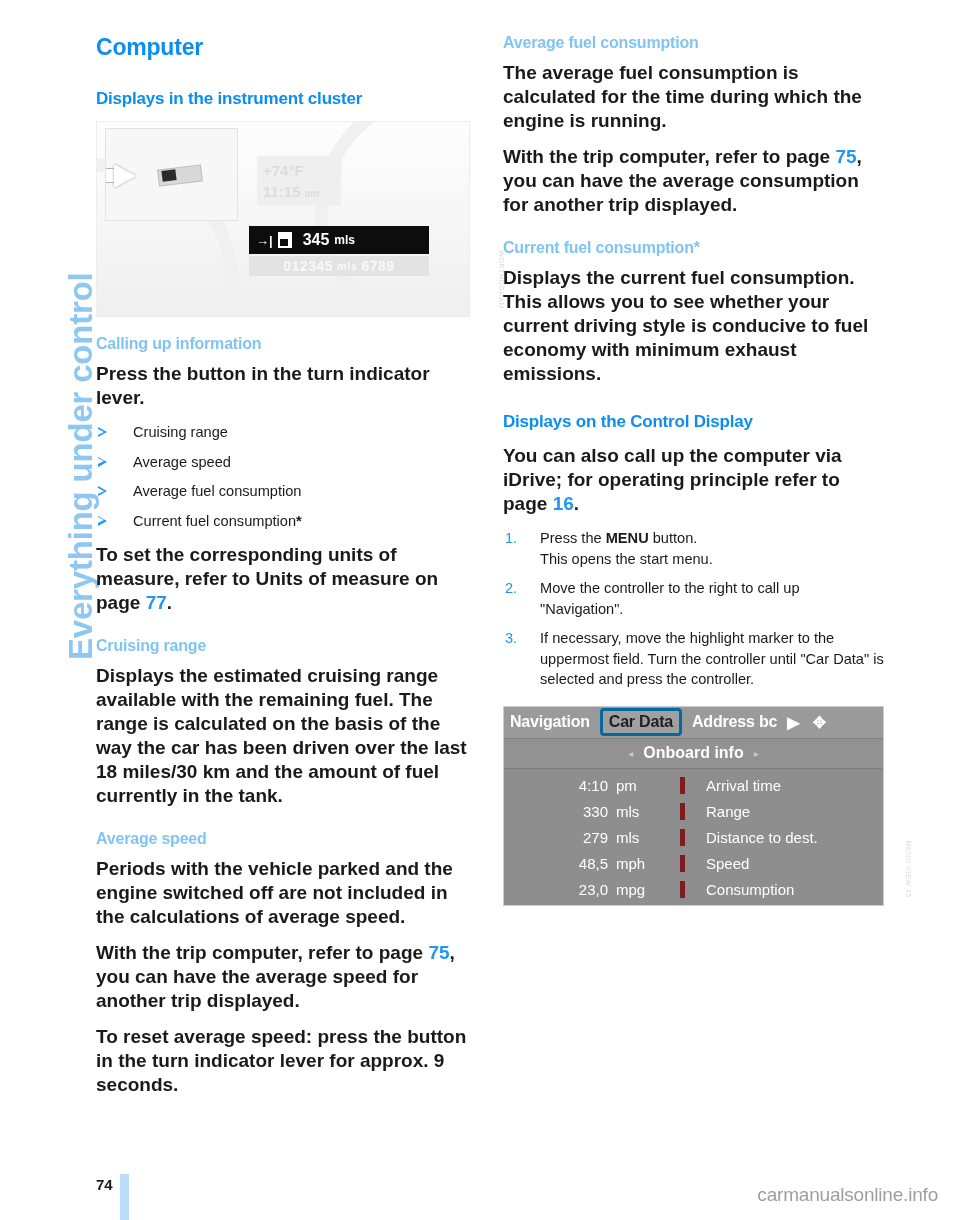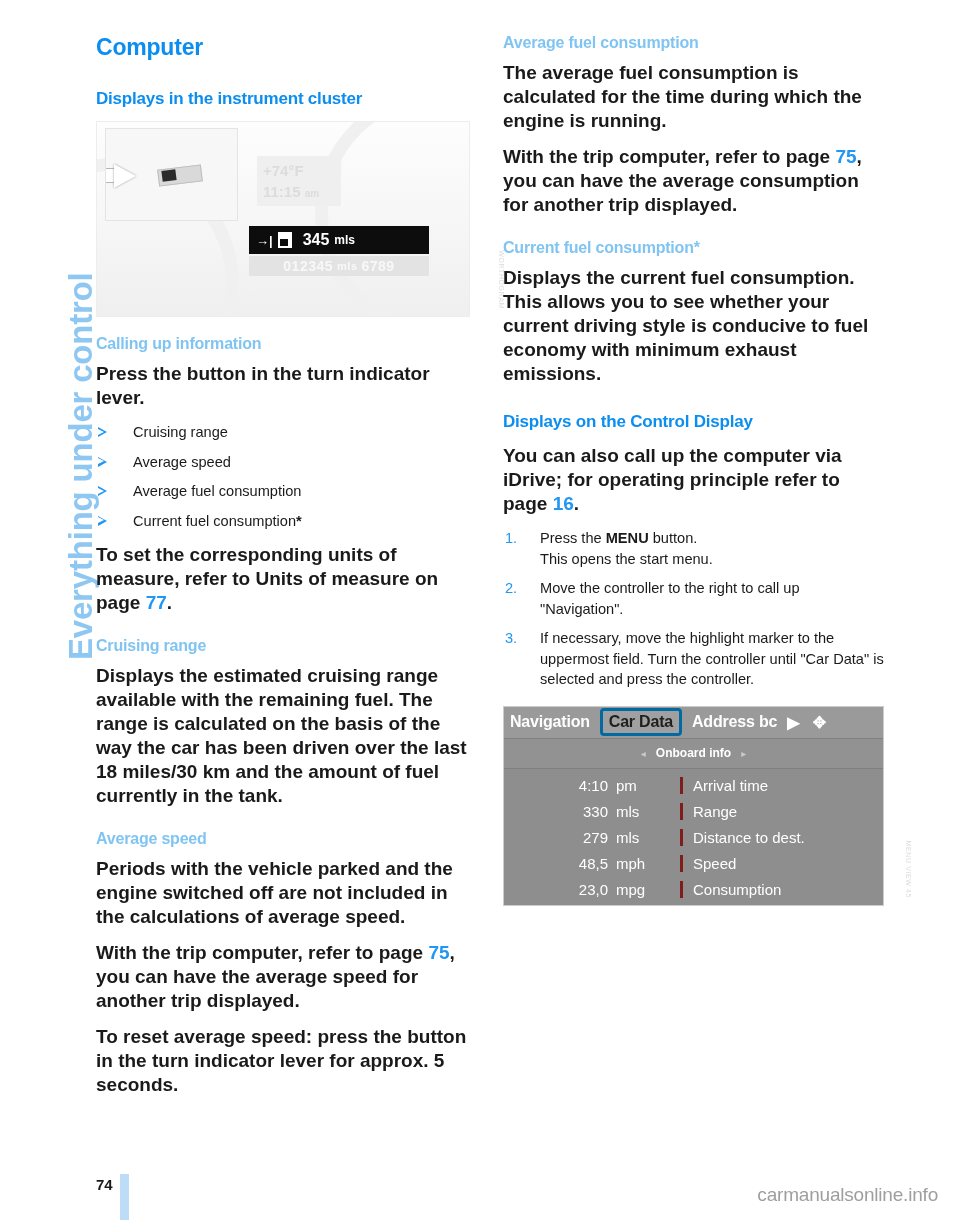--- a/index.html
+++ b/index.html
@@ -329,34 +329,34 @@
   }
   .cd-subbar {
     height: 30px;
     background: #929292;
     border-bottom: 1px solid #7f7f7f;
     display: flex;
     align-items: center;
     justify-content: center;
     gap: 10px;
   }
-  .cd-subbar .cd-sub-text { color: #ffffff; font-size: 12px; font-weight: bold; }
+  .cd-subbar .cd-sub-text { color: #ffffff; font-size: 16px; font-weight: bold; }
   .cd-subbar .cd-sub-caret { color: #c9c9c9; font-size: 10px; }
   .cd-table { padding: 4px 0 0 0; }
   .cd-row {
     display: flex;
     align-items: center;
     height: 26px;
     color: #ffffff;
     font-size: 15px;
     font-weight: normal;
   }
   .cd-val   { width: 112px; text-align: right; padding-right: 8px; }
   .cd-unit  { width: 64px;  text-align: left; }
-  .cd-label { flex: 1; border-left: 3px solid #7f1d1d; padding-left: 10px; }
+  .cd-label { flex: 1; border-left: 5px solid #7f1d1d; padding-left: 21px; }
 
   
   .folio {
     position: absolute;
     left: 96px;
     bottom: 26px;
     display: flex;
     align-items: flex-end;
     gap: 7px;
   }
@@ -467,21 +467,21 @@
 
       <p class="body">Displays the estimated cruising range available with the remaining fuel. The range is calculated on the basis of the way the car has been driven over the last 18 miles/30 km and the amount of fuel currently in the tank.</p>
 
 
       <h3 class="sub spaced">Average speed</h3>
 
       <p class="body">Periods with the vehicle parked and the engine switched off are not included in the calculations of average speed.</p>
 
       <p class="body"><span>With the trip computer, refer to page </span><span class="pref">75</span><span>, you can have the average speed for another trip displayed.</span></p>
 
-      <p class="body">To reset average speed: press the button in the turn indicator lever for approx. 5 seconds.</p>
+      <p class="body">To reset average speed: press the button in the turn indicator lever for approx. 9 seconds.</p>
     </div>
 
     <div class="col col-right">
 
       <h3 class="sub">Average fuel consumption</h3>
 
       <p class="body">The average fuel consumption is calculated for the time during which the engine is running.</p>
 
       <p class="body"><span>With the trip computer, refer to page </span><span class="pref">75</span><span>, you can have the average consumption for another trip displayed.</span></p>
 

